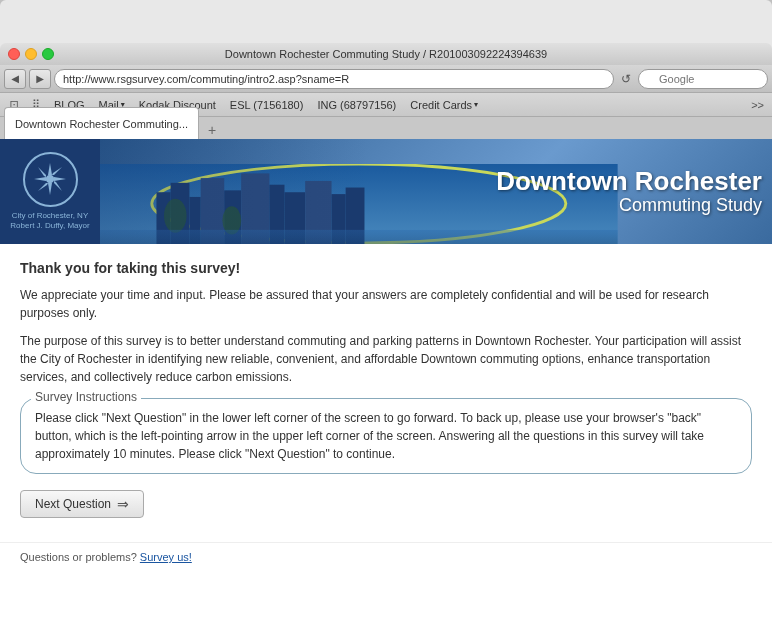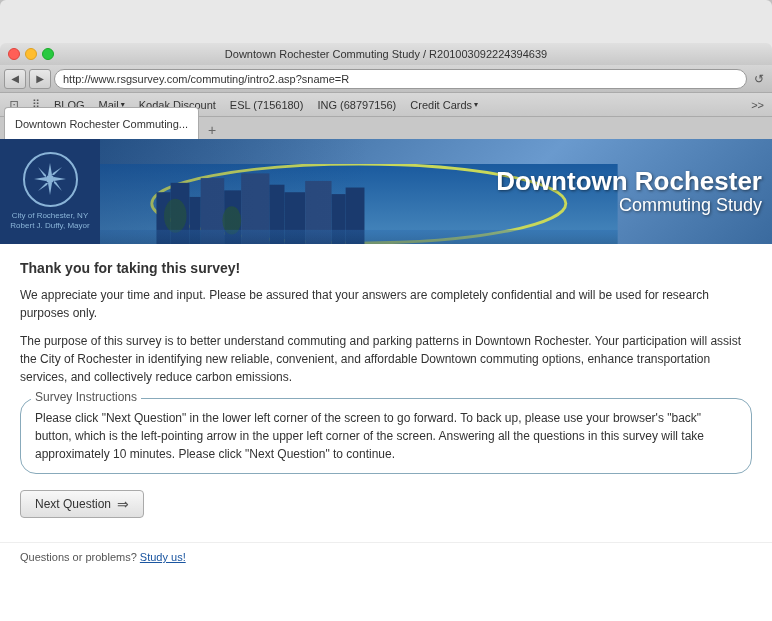--- a/index.html
+++ b/index.html
@@ -417,20 +417,24 @@
     </div>
     <span class="title-text">Downtown Rochester Commuting Study / R201003092224394639</span>
   </div>
 
   <div class="toolbar">
     <div class="nav-btn">◀</div>
     <div class="nav-btn">▶</div>
     <div class="address-bar-container">
       <input class="address-bar" type="text" value="http://www.rsgsurvey.com/commuting/intro2.asp?sname=R" style="">
       <div class="reload-btn">↺</div>
+    </div>
+    <div class="search-container">
+      <span class="search-icon-inner">🔍</span>
+      <input class="search-bar" type="text" placeholder="Google" style="">
     </div>
   </div>
 
   <div class="bookmarks-bar">
     <div class="bookmark-icon-btn">⊡</div>
     <div class="bookmark-icon-btn">⠿</div>
     <div class="bookmark-item">
       <span>BLOG</span>
     </div>
     <div class="bookmark-item">
@@ -549,19 +553,19 @@
         <div class="next-btn-container">
           <button class="next-btn">
             <span>Next Question</span>
             <span class="next-btn-arrow">⇒</span>
           </button>
         </div>
       </div>
 
       <div class="page-footer">
         <span>Questions or problems?</span>
-        <span class="footer-link">Study us!</span>
+        <span class="footer-link">Survey us!</span>
       </div>
 
     </div>
   </div>
 
 </div>
 
 </body></html>

